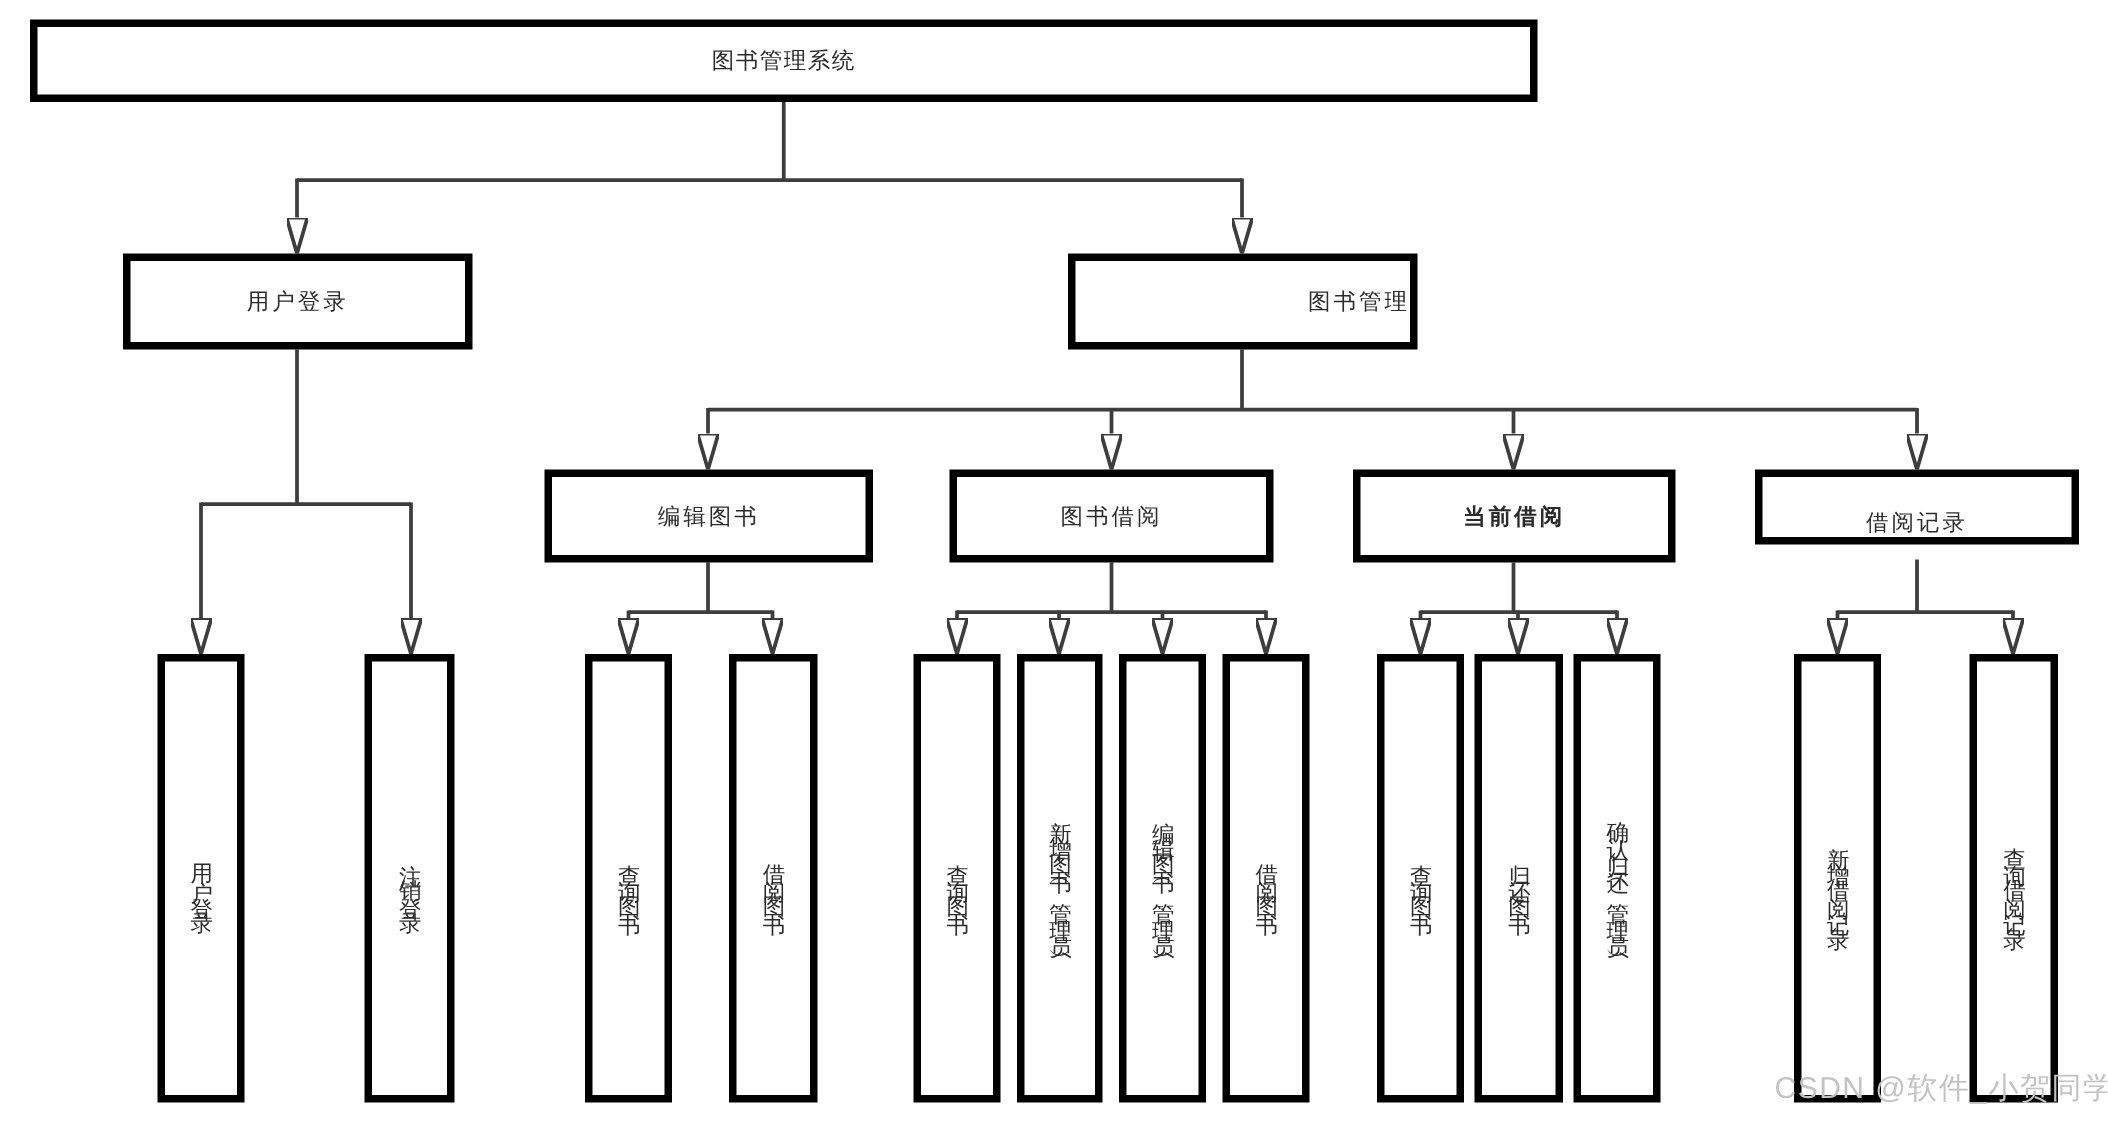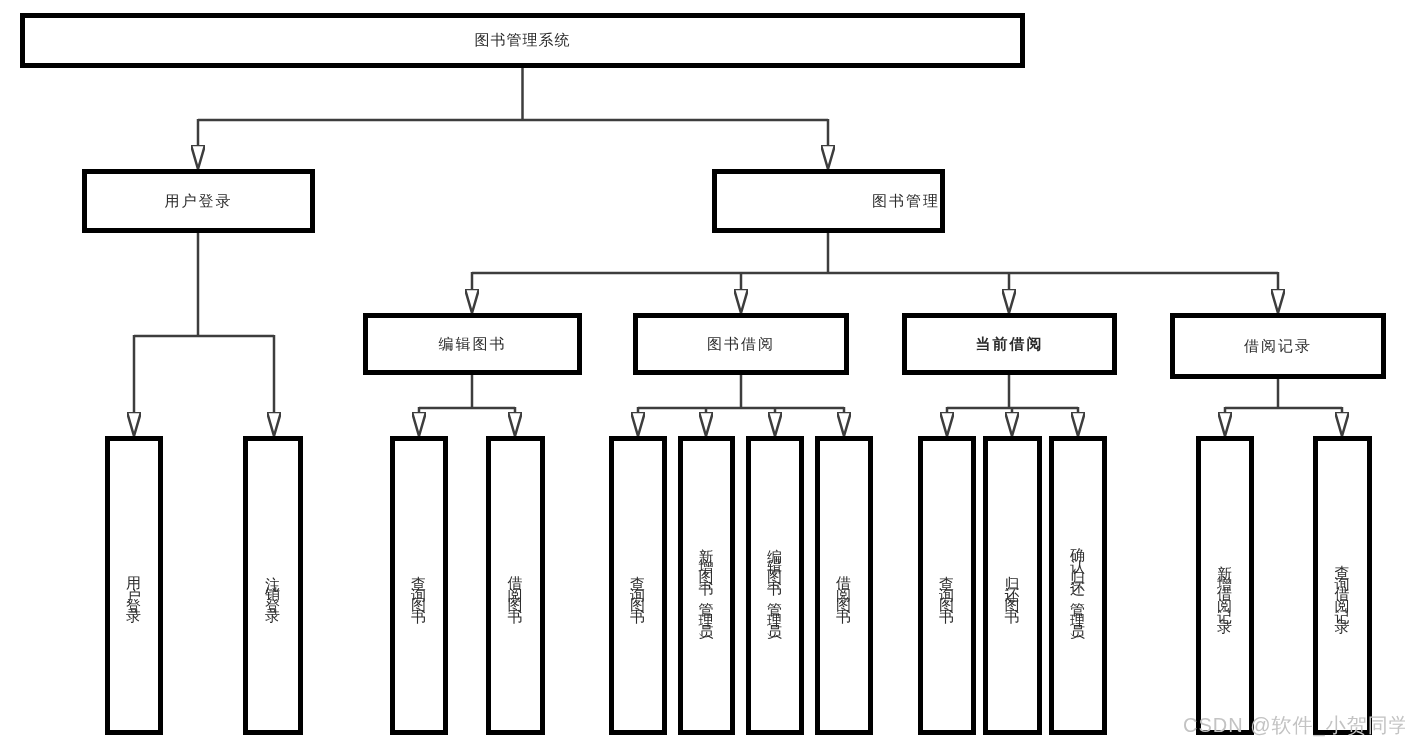--- a/index.html
+++ b/index.html
@@ -117,21 +117,21 @@
 
   <div class="box" style="left:363px; top:313px; width:219px; height:62px;">
     <span>编辑图书</span>
   </div>
   <div class="box" style="left:633px; top:313px; width:216px; height:62px;justify-content:center;">
     <span>图书借阅</span>
   </div>
   <div class="box" style="left:902px; top:313px; width:215px; height:62px;font-weight:bold;">
     <span>当前借阅</span>
   </div>
-  <div class="box" style="left:1170px; top:313px; width:216px; height:66px;">
+  <div class="box" style="left:1170px; top:313px; width:216px; height:50px;align-items:flex-end;">
     <span>借阅记录</span>
   </div>
 
   <div class="vbox" style="left:105px; top:436px; width:58px; height:299px;">
     <span>用户登录</span>
   </div>
   <div class="vbox" style="left:243px; top:436px; width:60px; height:299px;">
     <span>注销登录</span>
   </div>
 

